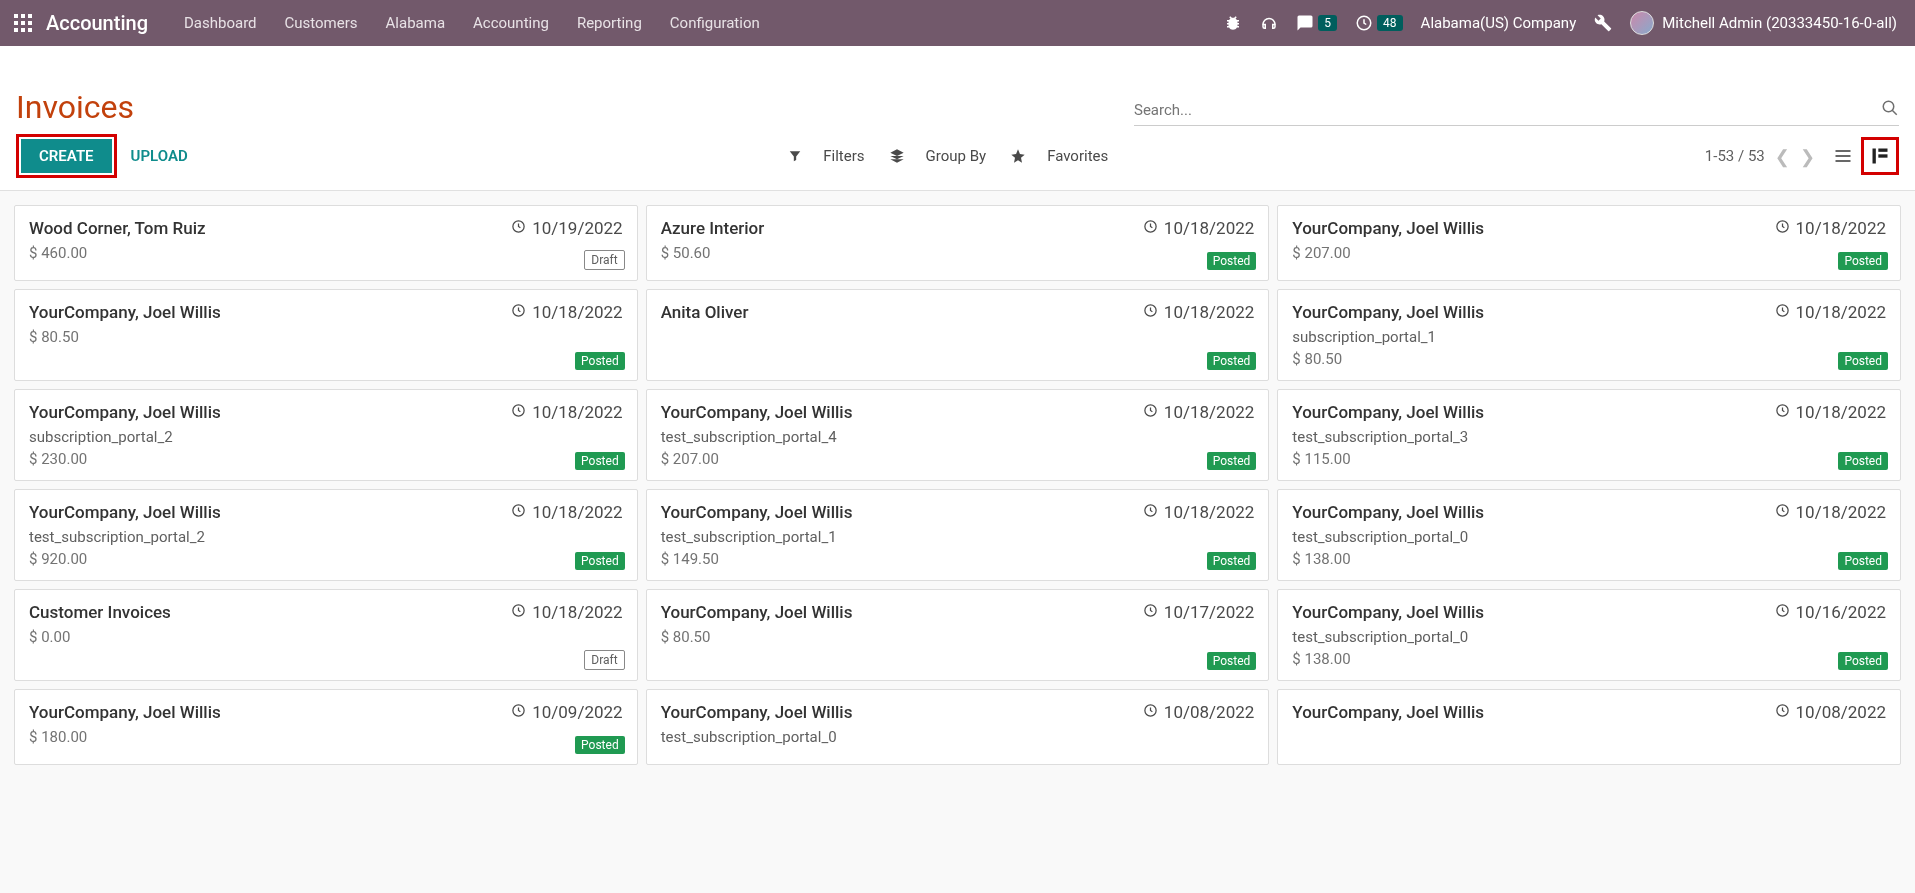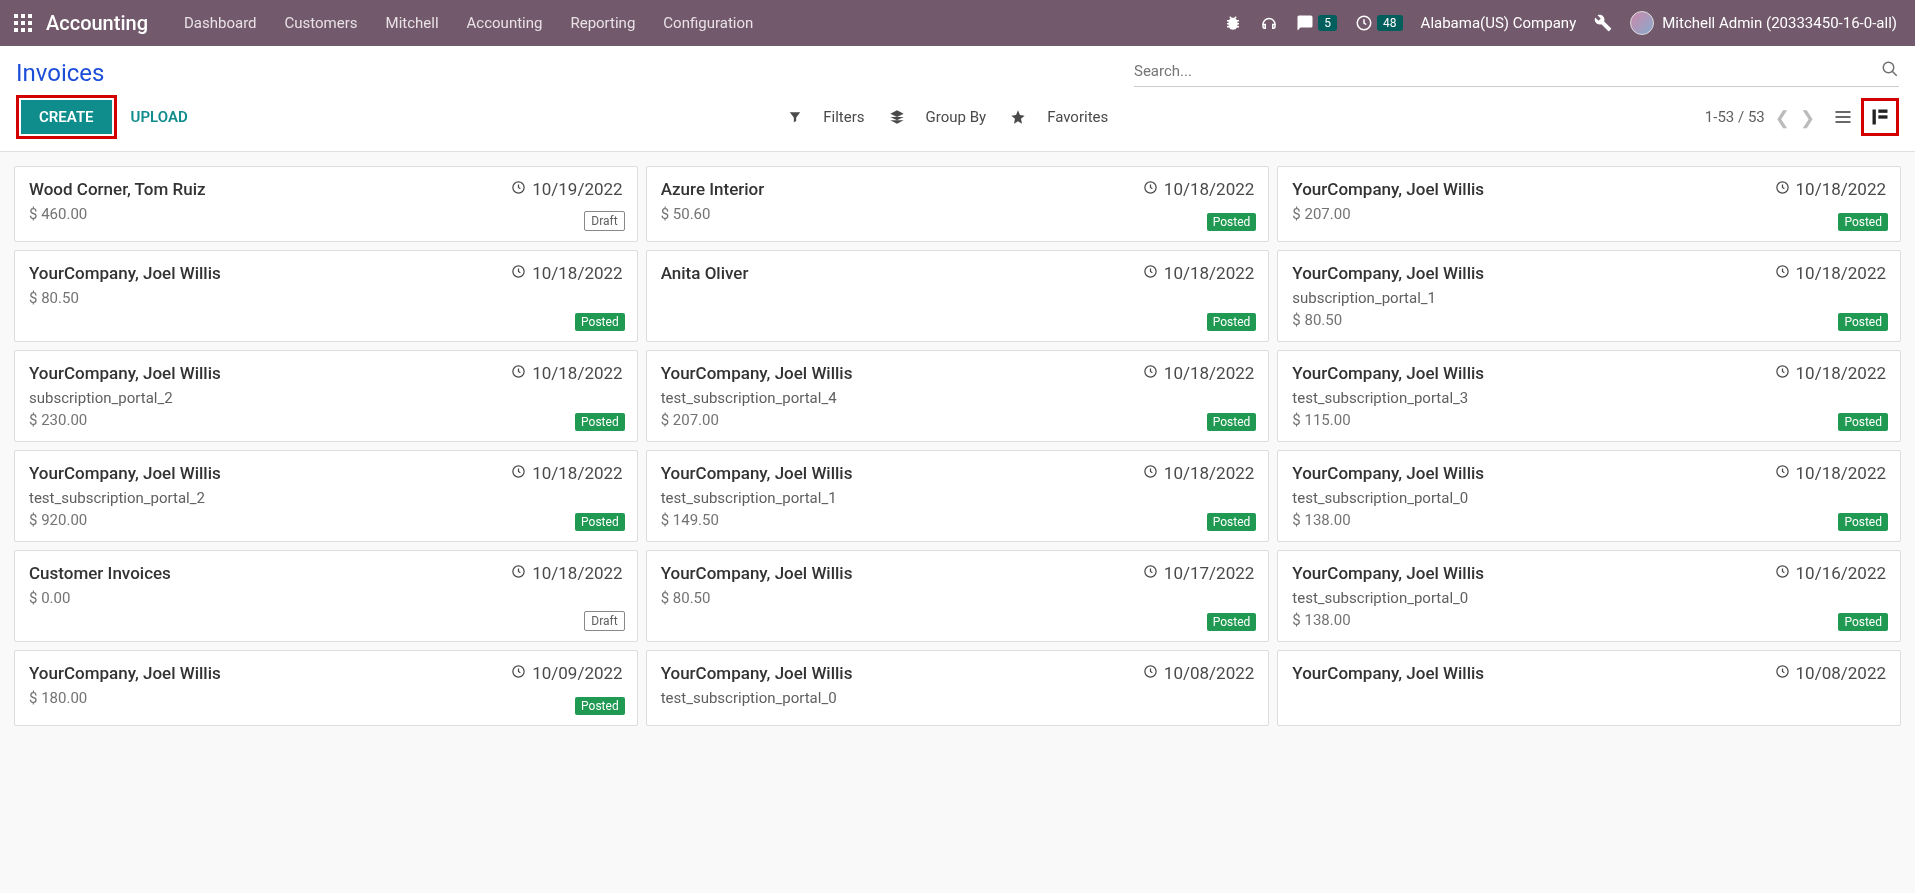--- a/index.html
+++ b/index.html
@@ -15,21 +15,21 @@
 .navbar-right { margin-left: auto; display: flex; align-items: center; gap: 18px; padding-right: 18px; }
 .nav-icon { cursor: pointer; display: flex; align-items: center; position: relative; }
 .badge-pill { background: #005e5d; color: #fff; border-radius: 3px; padding: 1px 6px; font-size: 12px; margin-left: 4px; }
 .company-name { font-size: 15px; color: #fff; }
 .user-info { display: flex; align-items: center; gap: 8px; }
 .avatar { width: 24px; height: 24px; border-radius: 50%; background: linear-gradient(135deg,#c8a,#8ac); border: 1px solid #ddd; }
 
 
 .control-panel { background: #fff; padding: 10px 16px 12px; border-bottom: 1px solid #e0e0e0; }
 .cp-row1 { display: flex; align-items: flex-end; justify-content: space-between; margin-bottom: 6px; }
-.breadcrumb { font-size: 24px; color: #1d4ed8; font-weight: 400; }
+.breadcrumb { font-size: 32px; color: #c2410c; font-weight: 400; margin-top: 32px; }
 .search-wrap { width: 765px; border-bottom: 1px solid #ccc; display: flex; align-items: center; padding: 4px 0; }
 .search-input { border: none; outline: none; flex: 1; font-size: 15px; color: #6f6f6f; }
 .search-icon { color: #6f6f6f; font-size: 18px; cursor: pointer; }
 .cp-row2 { display: flex; align-items: center; justify-content: space-between; margin-top: 8px; }
 .left-buttons { display: flex; align-items: center; gap: 10px; }
 .btn-create { background: #0f8c8c; color: #fff; border: none; padding: 8px 18px; font-size: 15px; font-weight: 600; cursor: pointer; }
 .btn-upload { background: transparent; border: none; color: #0f8c8c; font-size: 15px; font-weight: 600; cursor: pointer; padding: 8px 4px; }
 .highlight-box { border: 3px solid #d30000; padding: 2px; display: inline-flex; }
 .middle-controls { display: flex; align-items: center; gap: 24px; }
 .filter-btn { display: flex; align-items: center; gap: 21px; color: #4a4a4a; font-size: 15px; cursor: pointer; }
@@ -73,21 +73,21 @@
           <rect x="14" y="7" width="4" height="4"></rect>
           <rect x="0" y="14" width="4" height="4"></rect>
           <rect x="7" y="14" width="4" height="4"></rect>
           <rect x="14" y="14" width="4" height="4"></rect>
         </svg>
     </div>
     <div class="app-name">Accounting</div>
     <div class="nav-menu">
       <div class="nav-item">Dashboard</div>
       <div class="nav-item">Customers</div>
-      <div class="nav-item">Mitchell</div>
+      <div class="nav-item">Alabama</div>
       <div class="nav-item">Accounting</div>
       <div class="nav-item">Reporting</div>
       <div class="nav-item">Configuration</div>
     </div>
   </div>
   <div class="navbar-right">
     <div class="nav-icon">
       <svg width="18" height="18" viewBox="0 0 24 24" fill="currentColor">
           <path d="M20 8h-2.8c-.5-.8-1.1-1.5-1.8-2l1.6-1.6-1.4-1.4-2.1 2.1C12.9 5 12.5 5 12 5s-.9 0-1.5.1L8.4 3 7 4.4 8.6 6c-.7.5-1.3 1.2-1.8 2H4v2h2.1c-.1.3-.1.7-.1 1v1H4v2h2v1c0 .3 0 .7.1 1H4v2h2.8c1 1.8 3 3 5.2 3s4.2-1.2 5.2-3H20v-2h-2.1c.1-.3.1-.7.1-1v-1h2v-2h-2v-1c0-.3 0-.7-.1-1H20V8z"></path>
         </svg>

